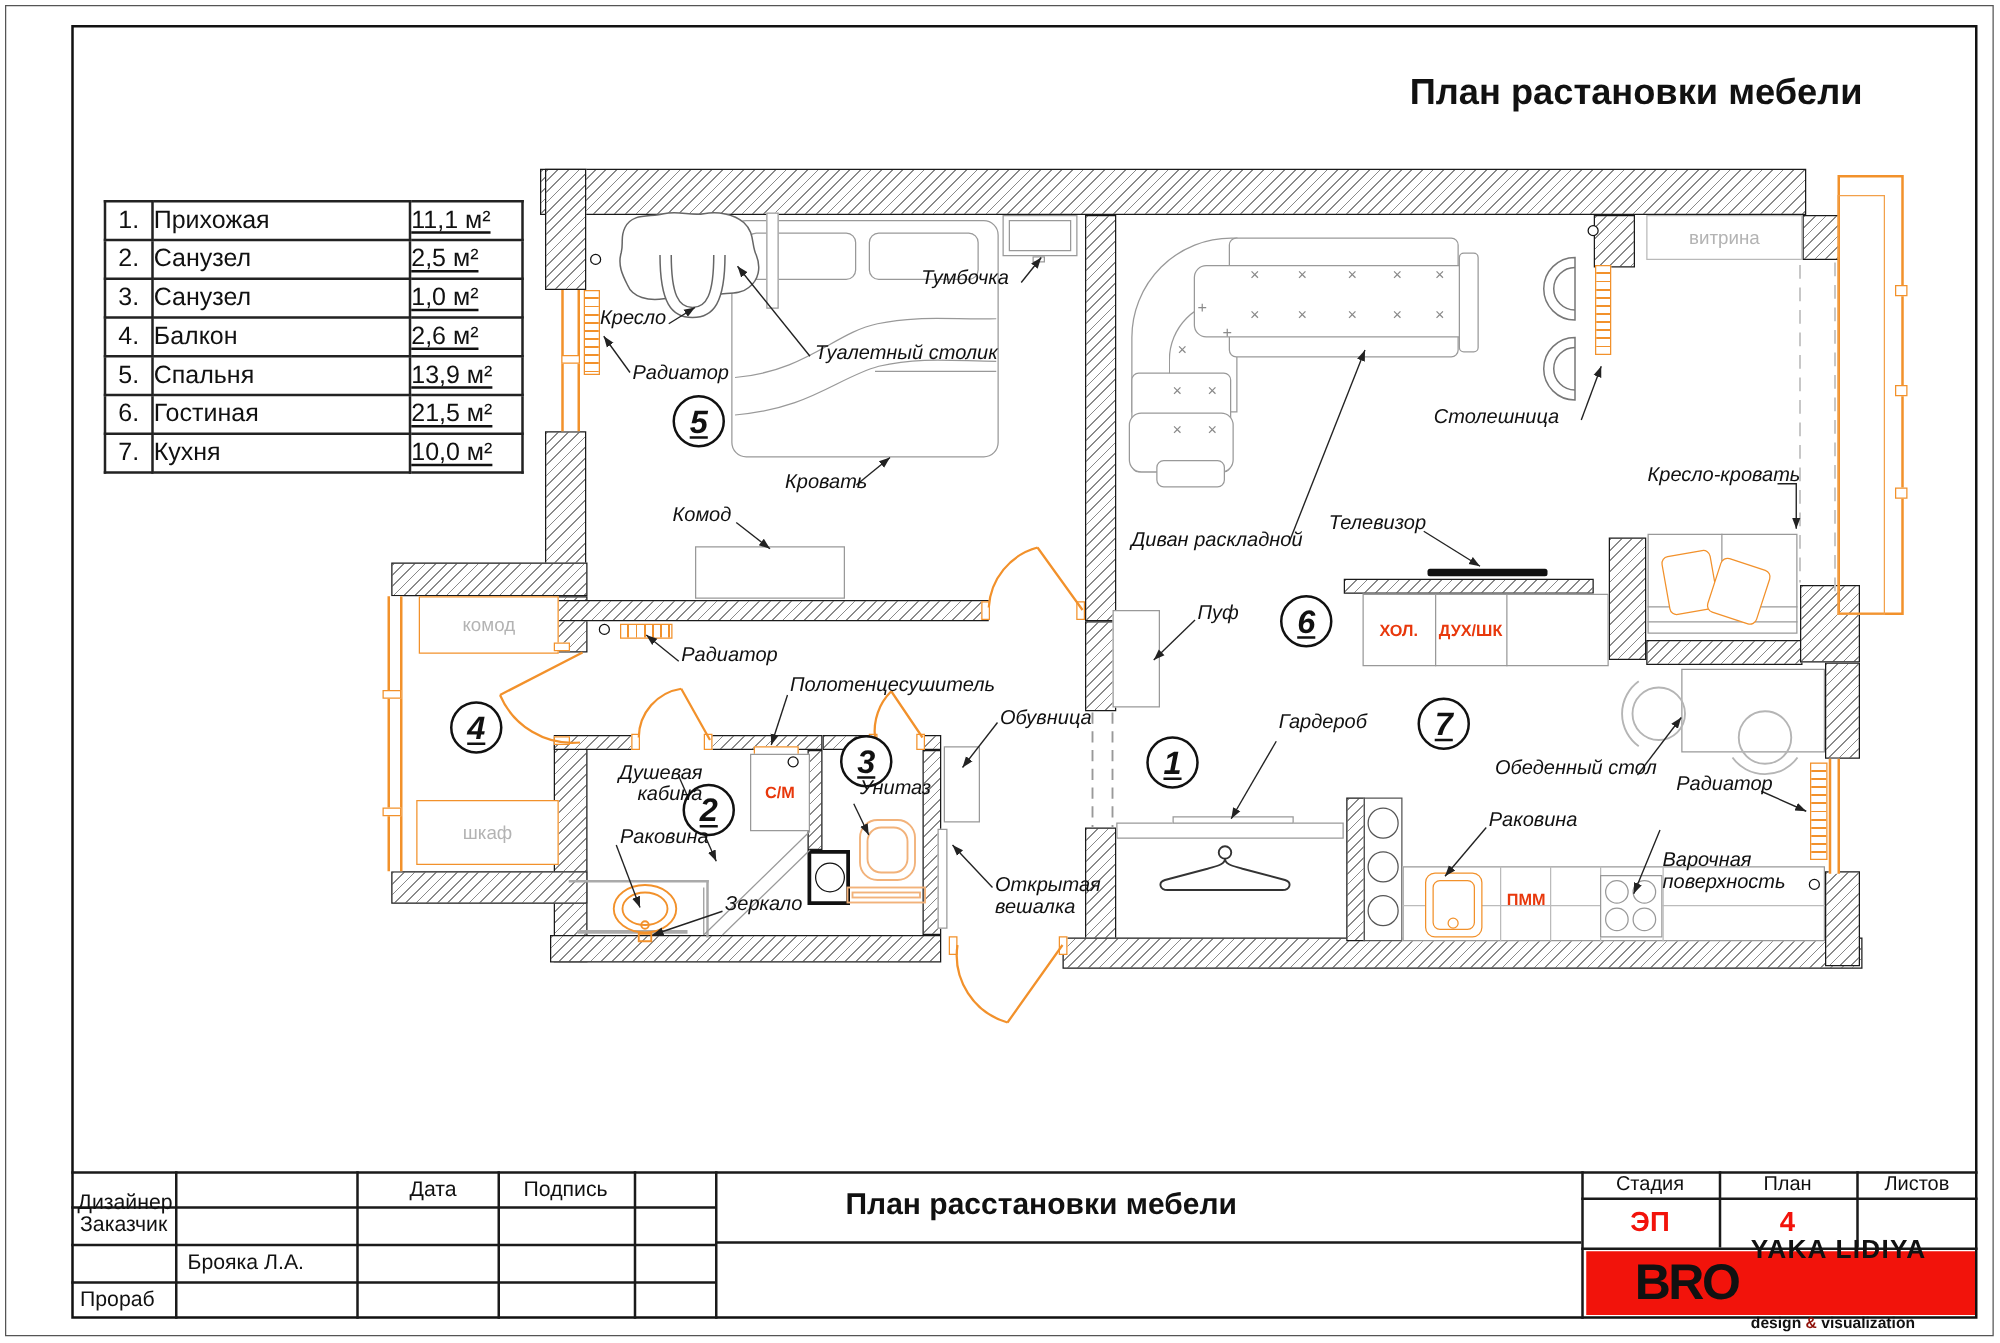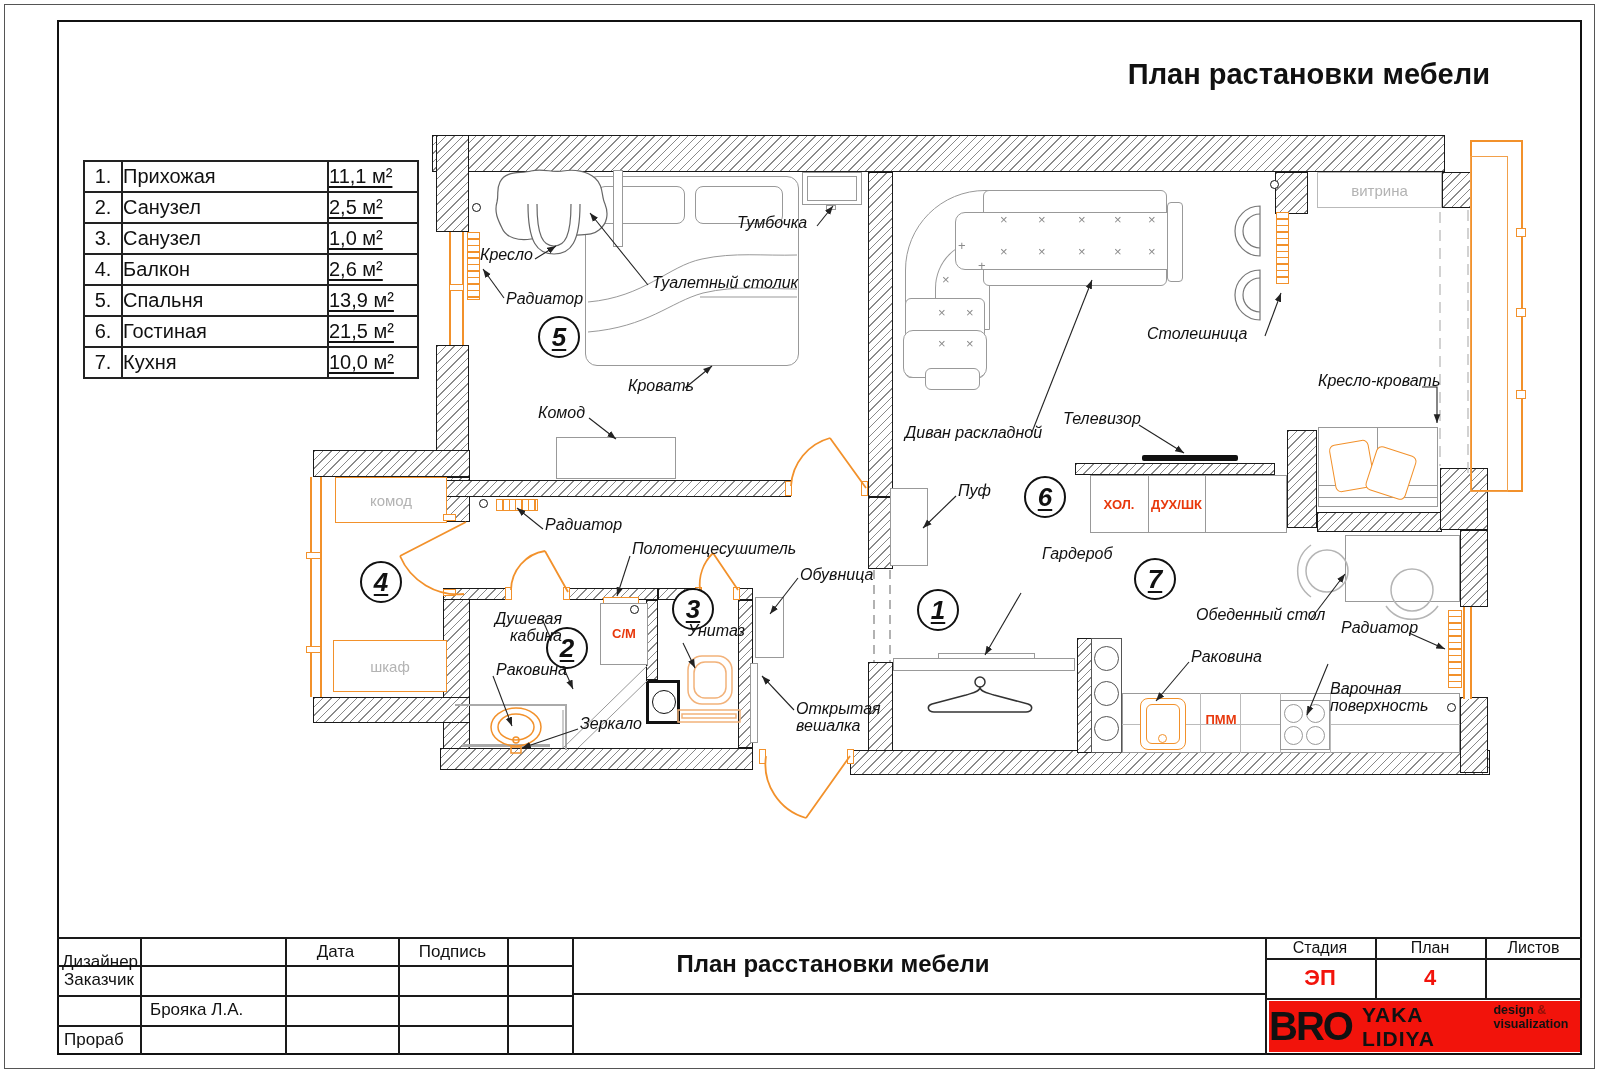--- a/index.html
+++ b/index.html
@@ -42,21 +42,21 @@
   
   .hl{background:#1a1a1a;height:2px;z-index:7;}
   .vl{background:#1a1a1a;width:2px;z-index:7;}
   .tb-tx{font:17px "Liberation Sans",sans-serif;z-index:8;}
   .tb-center{text-align:center;}
   .doc-title{font:bold 24px "Liberation Sans",sans-serif;text-align:center;z-index:8;}
   .doc-addr{font:italic 20px "Liberation Sans",sans-serif;text-align:center;z-index:8;}
   .stage-val{font:bold 22px "Liberation Sans",sans-serif;color:#f2130b;text-align:center;z-index:8;}
   .logo{background:#f2130b;display:flex;align-items:center;justify-content:center;gap:10px;z-index:8;}
   .logo-bro{font:900 40px "Liberation Sans",sans-serif;color:#111;letter-spacing:-2px;}
-  .logo-col{display:flex;flex-direction:row;line-height:1;gap:39px;}
+  .logo-col{display:flex;flex-direction:column;line-height:1;gap:39px;}
   .logo-name{font:800 21px "Liberation Sans",sans-serif;color:#111;letter-spacing:1px;}
   .logo-tag{font:bold 12.5px "Liberation Sans",sans-serif;color:#111;}
   .logo-amp{color:#8f1109;}
   svg.overlay{position:absolute;left:0;top:0;z-index:4;pointer-events:none;}
 </style>
 </head>
 <body>
 
 <div class="page">
 
@@ -387,39 +387,39 @@
   <div class="abs lb" style="left:632px;top:540px;">Полотенцесушитель</div>
   <div class="abs lb" style="left:800px;top:566px;">Обувница</div>
   <div class="abs lb lb2" style="left:490px;top:610px;width:72px;text-align:right;">Душевая кабина</div>
   <div class="abs lb" style="left:496px;top:661px;">Раковина</div>
   <div class="abs lb" style="left:580px;top:715px;">Зеркало</div>
   <div class="abs lb" style="left:688px;top:622px;">Унитаз</div>
   <div class="abs lb lb2" style="left:796px;top:700px;width:88px;">Открытая вешалка</div>
   <div class="abs lb" style="left:905px;top:424px;">Диван раскладной</div>
   <div class="abs lb" style="left:958px;top:482px;">Пуф</div>
   <div class="abs lb" style="left:1063px;top:410px;">Телевизор</div>
-  <div class="abs lb" style="left:1023px;top:545px;margin-left:19px;">Гардероб</div>
+  <div class="abs lb" style="left:1023px;top:569px;">Гардероб</div>
   <div class="abs lb" style="left:1147px;top:325px;">Столешница</div>
   <div class="abs lb" style="left:1318px;top:372px;">Кресло-кровать</div>
   <div class="abs lb" style="left:1196px;top:606px;">Обеденный стол</div>
   <div class="abs lb" style="left:1341px;top:619px;">Радиатор</div>
   <div class="abs lb" style="left:1191px;top:648px;">Раковина</div>
   <div class="abs lb lb2" style="left:1330px;top:680px;width:102px;">Варочная поверхность</div>
 
   <div class="abs hl" style="left:57px;top:937px;width:1525px;"></div>
 
   <div class="abs vl" style="left:140px;top:937px;height:118px;"></div>
   <div class="abs vl" style="left:285px;top:937px;height:118px;"></div>
   <div class="abs vl" style="left:398px;top:937px;height:118px;"></div>
   <div class="abs vl" style="left:507px;top:937px;height:118px;"></div>
   <div class="abs vl" style="left:572px;top:937px;height:118px;"></div>
   <div class="abs hl" style="left:57px;top:965px;width:515px;"></div>
   <div class="abs hl" style="left:57px;top:995px;width:515px;"></div>
   <div class="abs hl" style="left:57px;top:1025px;width:515px;"></div>
-  <div class="abs tb-tx tb-center" style="left:279px;top:942px;width:113px;">Дата</div>
+  <div class="abs tb-tx tb-center" style="left:290px;top:942px;width:113px;">Дата</div>
   <div class="abs tb-tx tb-center" style="left:398px;top:942px;width:109px;">Подпись</div>
   <div class="abs tb-tx" style="left:64px;top:970px;">Заказчик</div>
   <div class="abs tb-tx" style="left:62px;top:952px;">Дизайнер</div>
   <div class="abs tb-tx" style="left:150px;top:1000px;">Брояка Л.А.</div>
   <div class="abs tb-tx" style="left:64px;top:1030px;">Прораб</div>
 
   <div class="abs vl" style="left:1265px;top:937px;height:118px;"></div>
   <div class="abs hl" style="left:572px;top:993px;width:693px;"></div>
   <div class="abs doc-title" style="left:572px;top:950px;width:522px;">План расстановки мебели</div>
 

